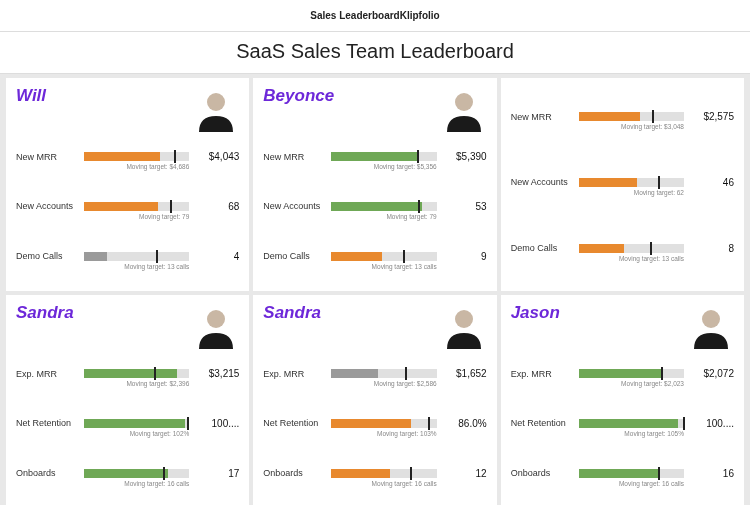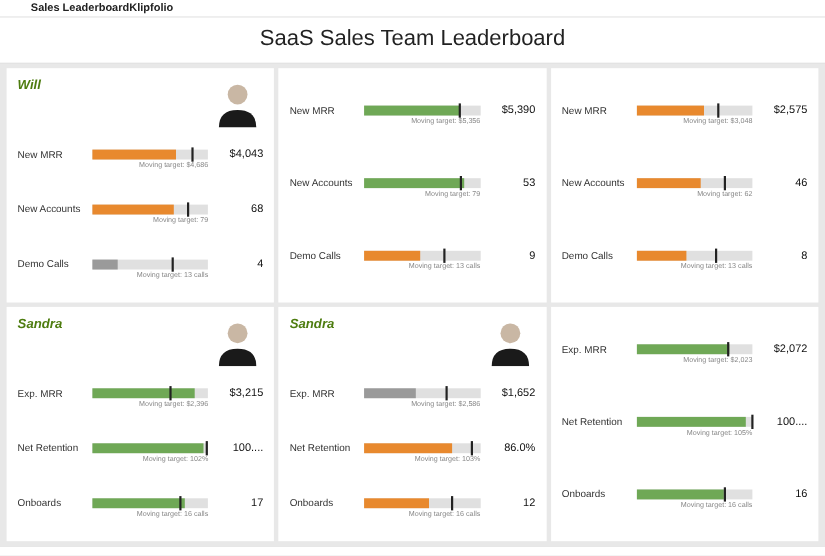--- a/index.html
+++ b/index.html
@@ -1,22 +1,22 @@
 <!DOCTYPE html>
 <html><head>
 <meta charset="utf-8">
 <style>
   * { margin:0; padding:0; box-sizing:border-box; }
   body { font-family: -apple-system, "Segoe UI", Arial, sans-serif; background:#e8e8e8; width:750px; height:505px; overflow:hidden; }
-  .topbar { height:16px; background:#fff; border-bottom:1px solid #ddd; display:flex; align-items:center; justify-content:flex-start; padding:0 28px; font-size:10px; font-weight:600; color:#222; }
+  .topbar { height:32px; background:#fff; border-bottom:1px solid #ddd; display:flex; align-items:center; justify-content:center; padding:0 28px; font-size:10px; font-weight:600; color:#222; }
   .titlebar { background:#fff; text-align:center; padding:8px 0 10px; font-size:20px; font-weight:400; color:#222; border-bottom:1px solid #ddd;}
   .grid { display:grid; grid-template-columns:repeat(3,1fr); grid-template-rows:repeat(2,1fr); gap:4px; padding:4px 6px 4px 6px; height:438px; }
   .card { background:#fff; padding:8px 10px 6px 10px; position:relative; display:flex; flex-direction:column; }
   .card-head { display:flex; align-items:flex-start; justify-content:space-between; height:48px; }
-  .name { font-size:12px; font-weight:700; font-style:italic; color:#4d7c0f; }
+  .name { font-size:17px; font-weight:700; font-style:italic; color:#6d28d9; }
   .avatar { width:46px; height:46px; border-radius:2px; display:flex; align-items:center; justify-content:center; }
   .avatar svg { width:46px; height:46px; }
   .metrics { flex:1; display:flex; flex-direction:column; justify-content:space-around; padding-top:2px;}
   .metric { display:flex; flex-direction:column; }
   .metric-row { display:flex; align-items:center; gap:6px; }
   .metric-label { width:62px; font-size:9px; color:#333; }
   .bar-wrap { flex:1; height:9px; background:#e0e0e0; position:relative; }
   .bar-fill { position:absolute; left:0; top:0; bottom:0; }
   .bar-fill.orange { background:#e8892e; }
   .bar-fill.green  { background:#6fa856; }
@@ -77,20 +77,29 @@
               <div class="bar-fill gray" style="width: 22%;"></div>
               <div class="bar-tick" style="left: 68%;"></div>
             </div>
             <div class="metric-val">4</div>
           </div>
           <div class="subtext">Moving target: 13 calls</div>
         </div>
       </div>
     </div>
     <div class="card">
+      <div class="card-head">
+        <div class="name">Beyonce</div>
+        <div class="avatar">
+          <svg viewBox="0 0 46 46">
+            <circle cx="23" cy="16" r="9" fill="#c9b7a4"></circle>
+            <path d="M6 46 Q6 30 23 30 Q40 30 40 46 Z" fill="#1a1a1a"></path>
+          </svg>
+        </div>
+      </div>
       <div class="metrics">
         <div class="metric">
           <div class="metric-row">
             <div class="metric-label">New MRR</div>
             <div class="bar-wrap">
               <div class="bar-fill green" style="width: 82%;"></div>
               <div class="bar-tick" style="left: 81%;"></div>
             </div>
             <div class="metric-val">$5,390</div>
           </div>
@@ -243,20 +252,29 @@
               <div class="bar-fill orange" style="width: 56%;"></div>
               <div class="bar-tick" style="left: 75%;"></div>
             </div>
             <div class="metric-val">12</div>
           </div>
           <div class="subtext">Moving target: 16 calls</div>
         </div>
       </div>
     </div>
     <div class="card">
+      <div class="card-head">
+        <div class="name">Jason</div>
+        <div class="avatar">
+          <svg viewBox="0 0 46 46">
+            <circle cx="23" cy="16" r="9" fill="#c9b7a4"></circle>
+            <path d="M6 46 Q6 30 23 30 Q40 30 40 46 Z" fill="#1a1a1a"></path>
+          </svg>
+        </div>
+      </div>
       <div class="metrics">
         <div class="metric">
           <div class="metric-row">
             <div class="metric-label">Exp. MRR</div>
             <div class="bar-wrap">
               <div class="bar-fill green" style="width: 80%;"></div>
               <div class="bar-tick" style="left: 78%;"></div>
             </div>
             <div class="metric-val">$2,072</div>
           </div>

